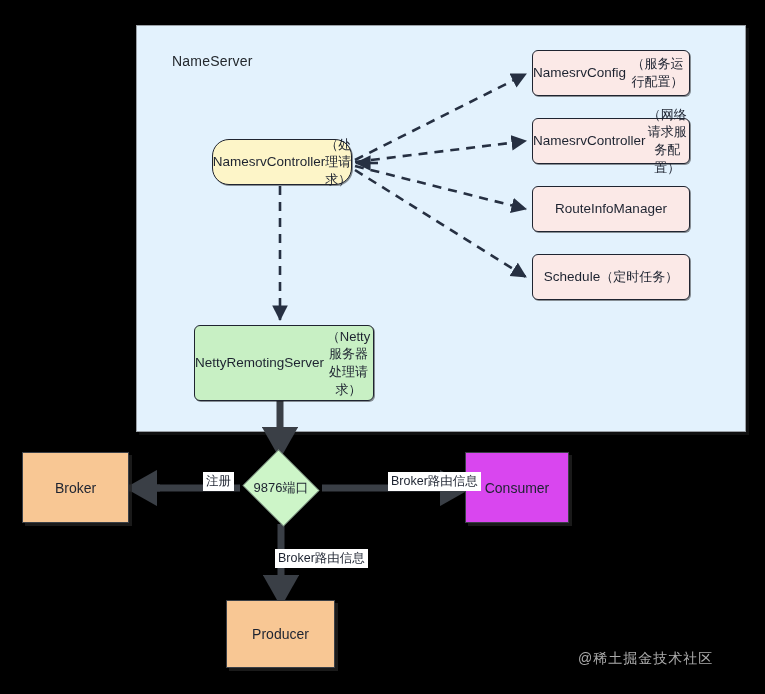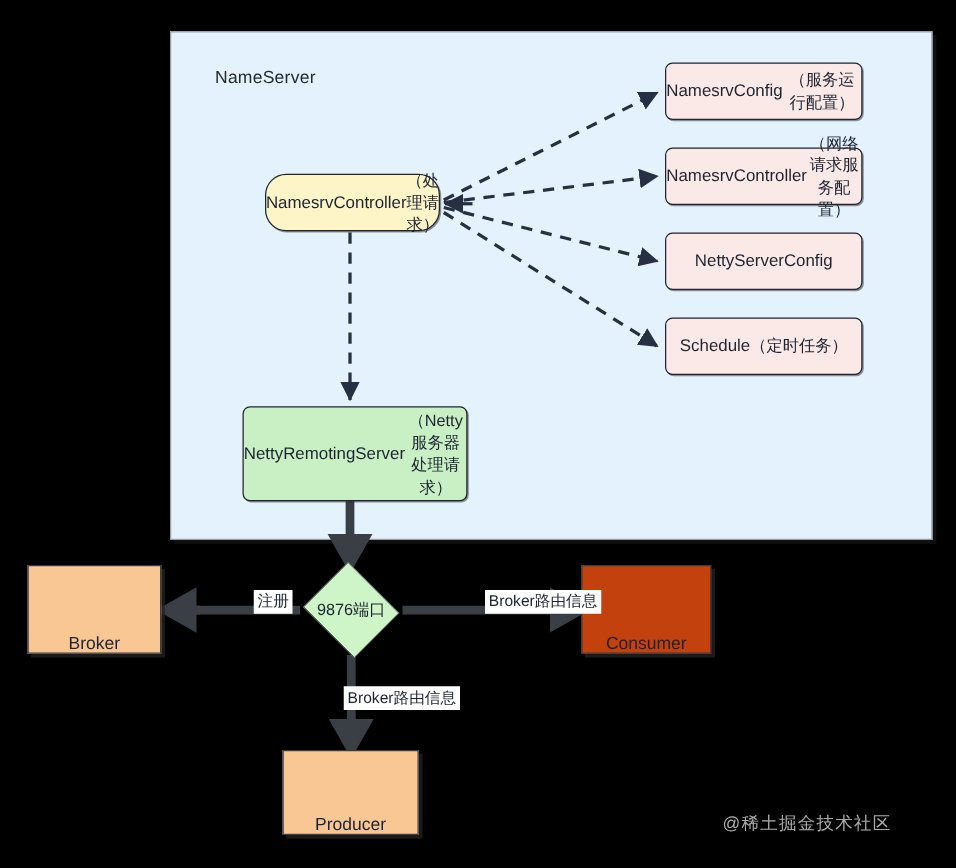--- a/index.html
+++ b/index.html
@@ -73,28 +73,28 @@
     left: 194px; top: 325px; width: 180px; height: 76px;
     background: #c8f0c4;
   }
 
   
   .node-sq {
     position: absolute;
     box-sizing: border-box;
     border: 1.6px solid #3a3f46;
     display: flex;
-    align-items: flex-end;
+    align-items: center;
     justify-content: center;
     font-size: 14px;
     color: #1d2330;
     box-shadow: 3px 3px 0 rgba(35,35,35,0.75);
   }
   .node-broker   { left: 22px;  top: 452px; width: 107px; height: 71px; background: #f8c794; }
-  .node-consumer { left: 465px; top: 452px; width: 104px; height: 71px; background: #c2410c; }
+  .node-consumer { left: 465px; top: 452px; width: 104px; height: 71px; background: #d946ef; }
   .node-producer { left: 226px; top: 600px; width: 109px; height: 68px; background: #f8c794; }
 
   
   .diamond-wrap {
     position: absolute;
     left: 240px; top: 452px;
     width: 82px; height: 72px;
   }
   .diamond-shape {
     position: absolute;
@@ -204,21 +204,21 @@
     <span>NamesrvConfig</span>
     <span class="l2">（服务运行配置）</span>
   </div>
 
   <div class="node node-pink n-netty">
     <span>NamesrvController</span>
     <span class="l2">（网络请求服务配置）</span>
   </div>
 
   <div class="node node-pink n-route">
-    <span>NettyServerConfig</span>
+    <span>RouteInfoManager</span>
   </div>
 
   <div class="node node-pink n-schedule">
     <span>Schedule</span>
     <span class="l2">（定时任务）</span>
   </div>
 
   <div class="node node-green">
     <span>NettyRemotingServer</span>
     <span class="l2">（Netty服务器处理请求）</span>

